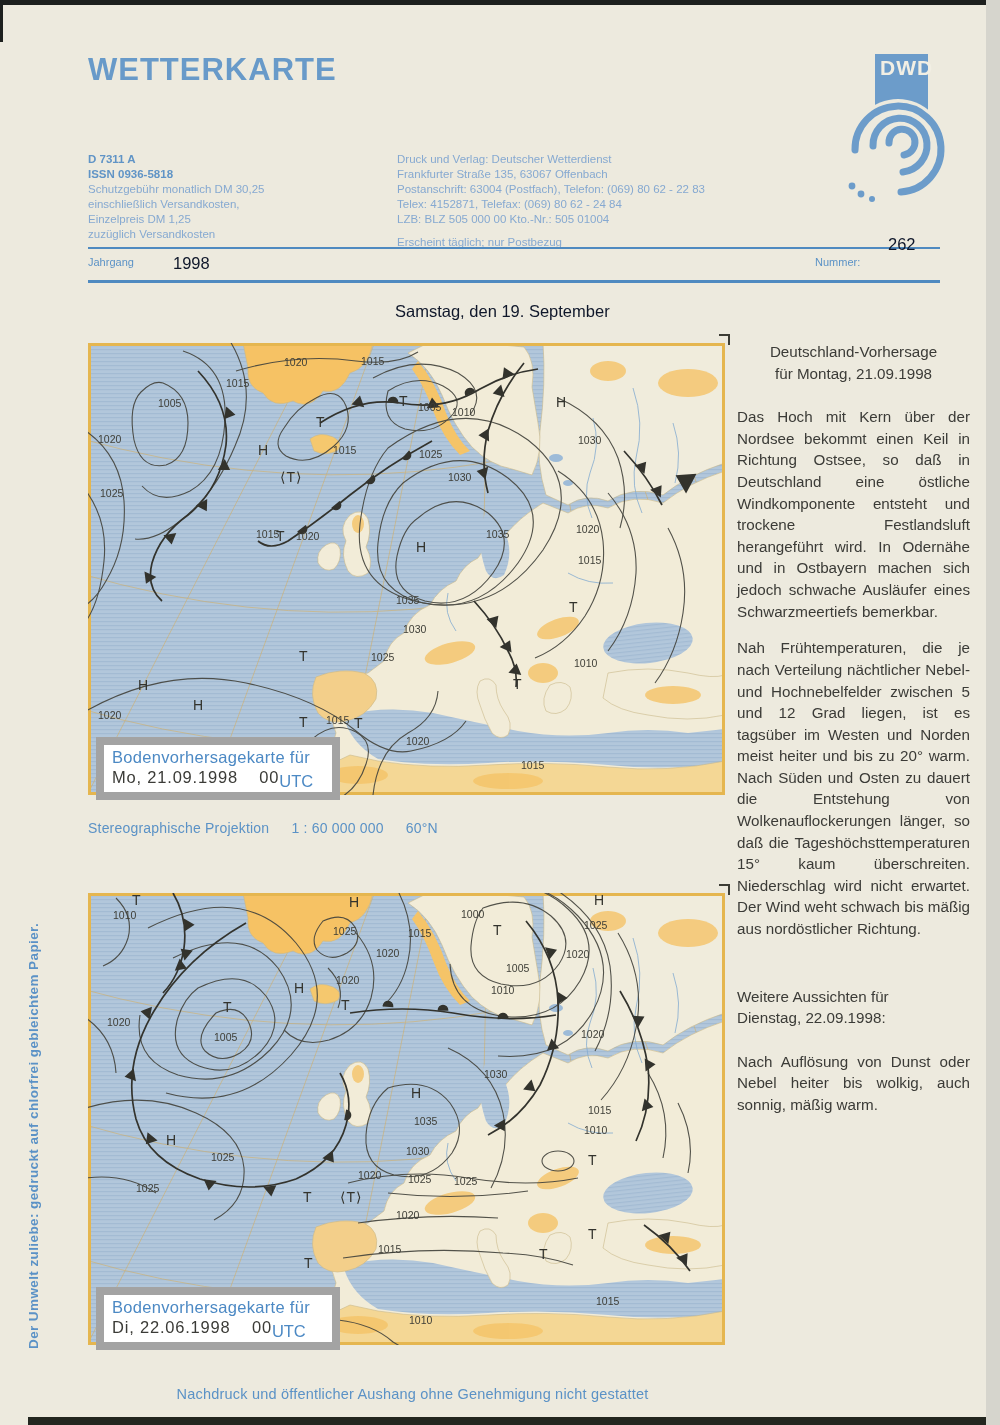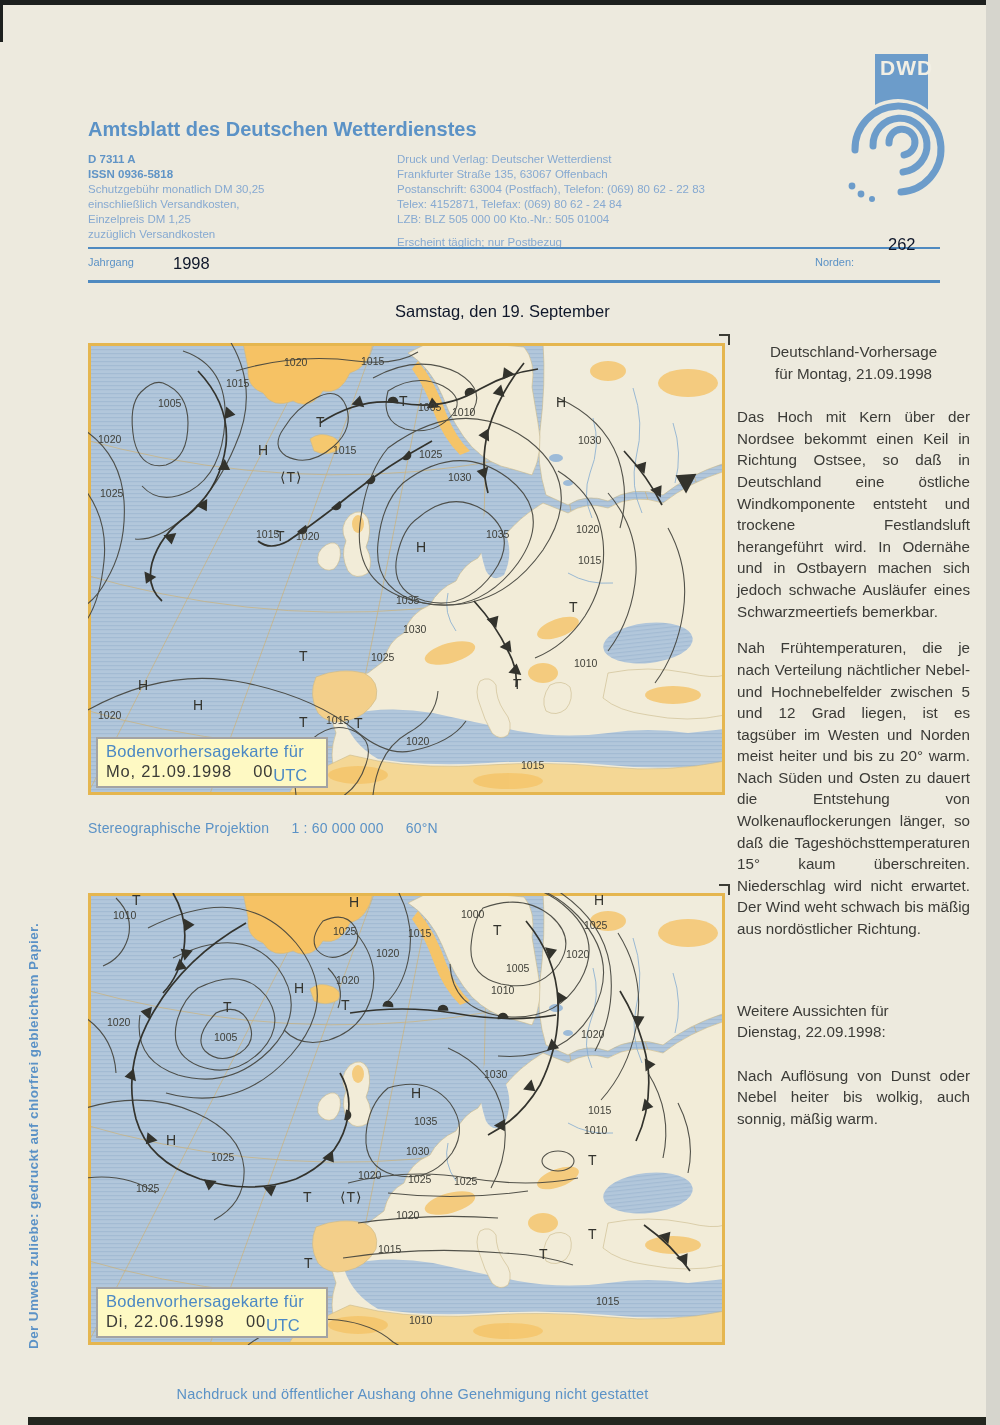--- a/index.html
+++ b/index.html
@@ -25,58 +25,58 @@
             border-top:2px solid #4f8ac0;border-bottom:3px solid #4f8ac0;}
   .dateband .lab{position:absolute;font-size:11px;font-weight:normal;color:#5b92c6;top:7px;}
   .dateband .val{position:absolute;font-size:16.5px;color:#0f172a;top:5px;}
   .jg-l{left:0;} .jg-v{left:85px;} .date-v{left:307px;margin-top:48px;} .num-l{left:727px;} .num-v{left:800px;top:-14px !important;}
 
   .map{position:absolute;left:88px;width:637px;height:452px;}
   .map1{top:343px;} .map2{top:893px;}
   svg text.p{font:10.5px "Liberation Sans",sans-serif;fill:#3e3e37;}
   svg text.ht{font:14px "Liberation Sans",sans-serif;fill:#33332d;letter-spacing:1px;}
 
-  .caption{position:absolute;left:96px;width:212px;height:44px;background:#fef9c3;
-           border:2px solid #a3a3a3;padding:3px 8px 0 8px;z-index:5;}
+  .caption{position:absolute;left:96px;width:212px;height:44px;background:#ffffff;
+           border:8px solid #a3a3a3;padding:3px 8px 0 8px;z-index:5;}
   .cap1{top:737px;} .cap2{top:1287px;}
   .caption .l1{font-size:16.5px;color:#4c89c4;letter-spacing:.3px;}
   .caption .l2{font-size:16.5px;color:#3b3b37;letter-spacing:.8px;margin-top:1px;}
   .caption .tm{margin-left:16px;}
   .caption .utc{color:#4c89c4;position:relative;top:4px;letter-spacing:0;}
 
   .projnote{position:absolute;left:88px;top:820px;font-size:14px;color:#5b92c6;letter-spacing:.2px;}
   .projnote span{margin-right:18px;}
 
   .column{position:absolute;left:737px;top:341px;width:233px;font-size:15.2px;line-height:21.6px;
           color:#3b3b37;text-align:justify;}
   .column .head{text-align:center;}
   .column .p1{margin-top:22px;}
   .column .p2{margin-top:0;}
-  .column .outhead{margin-top:60px;text-align:left;}
+  .column .outhead{margin-top:46px;text-align:left;}
   .column .p3{margin-top:22px;}
 
   .vertnote{position:absolute;left:26px;top:1349px;transform:rotate(-90deg);transform-origin:0 0;
             white-space:nowrap;font-size:13.5px;font-weight:bold;color:#5b92c6;letter-spacing:.4px;}
 
   .footer{position:absolute;left:0;top:1386px;width:825px;text-align:center;
           font-size:14.5px;color:#5b92c6;letter-spacing:.2px;}
 
   .cmark{position:absolute;width:9px;height:9px;border-top:2px solid #3c3c35;z-index:4;}
   .cmark.r{border-right:2px solid #3c3c35;}
 </style>
 </head>
 <body>
 
 <div class="page">
   <div class="edge-top"></div>
   <div class="edge-left"></div>
   <div class="edge-bottom"></div>
   <div class="edge-right"></div>
 
-  <div class="subtitle">Amtsblatt des Deutschen Wetterdienstes</div>
+  <div class="title">WETTERKARTE</div>
 
   <div class="pub pub-left">
     <b>D 7311 A</b><br>
     <b>ISSN 0936-5818</b><br>
     <span>Schutzgebühr monatlich DM 30,25</span><br>
     <span>einschließlich Versandkosten,</span><br>
     <span>Einzelpreis DM 1,25</span><br>
     <span>zuzüglich Versandkosten</span>
   </div>
   <div class="pub pub-mid">
@@ -101,21 +101,21 @@
       <circle cx="7" cy="138" r="3.4"></circle>
         <circle cx="16" cy="146" r="3.4"></circle>
         <circle cx="27" cy="151" r="3"></circle>
     </g>
   </svg>
 
   <div class="dateband">
     <span class="lab jg-l">Jahrgang</span>
     <span class="val jg-v">1998</span>
     <span class="val date-v">Samstag, den 19. September</span>
-    <span class="lab num-l">Norden:</span>
+    <span class="lab num-l">Nummer:</span>
     <span class="val num-v">262</span>
   </div>
 
   <svg width="0" height="0" style="position:absolute">
     <defs>
       <pattern id="seaPat" width="4" height="4" patternUnits="userSpaceOnUse">
         <rect width="4" height="4" fill="#b2c7db"></rect>
           <rect y="2" width="4" height="1.2" fill="#a3bbd3"></rect>
       </pattern>
       <path id="ct" d="M -5,0 L 5,0 L 0,-8 Z"></path>

